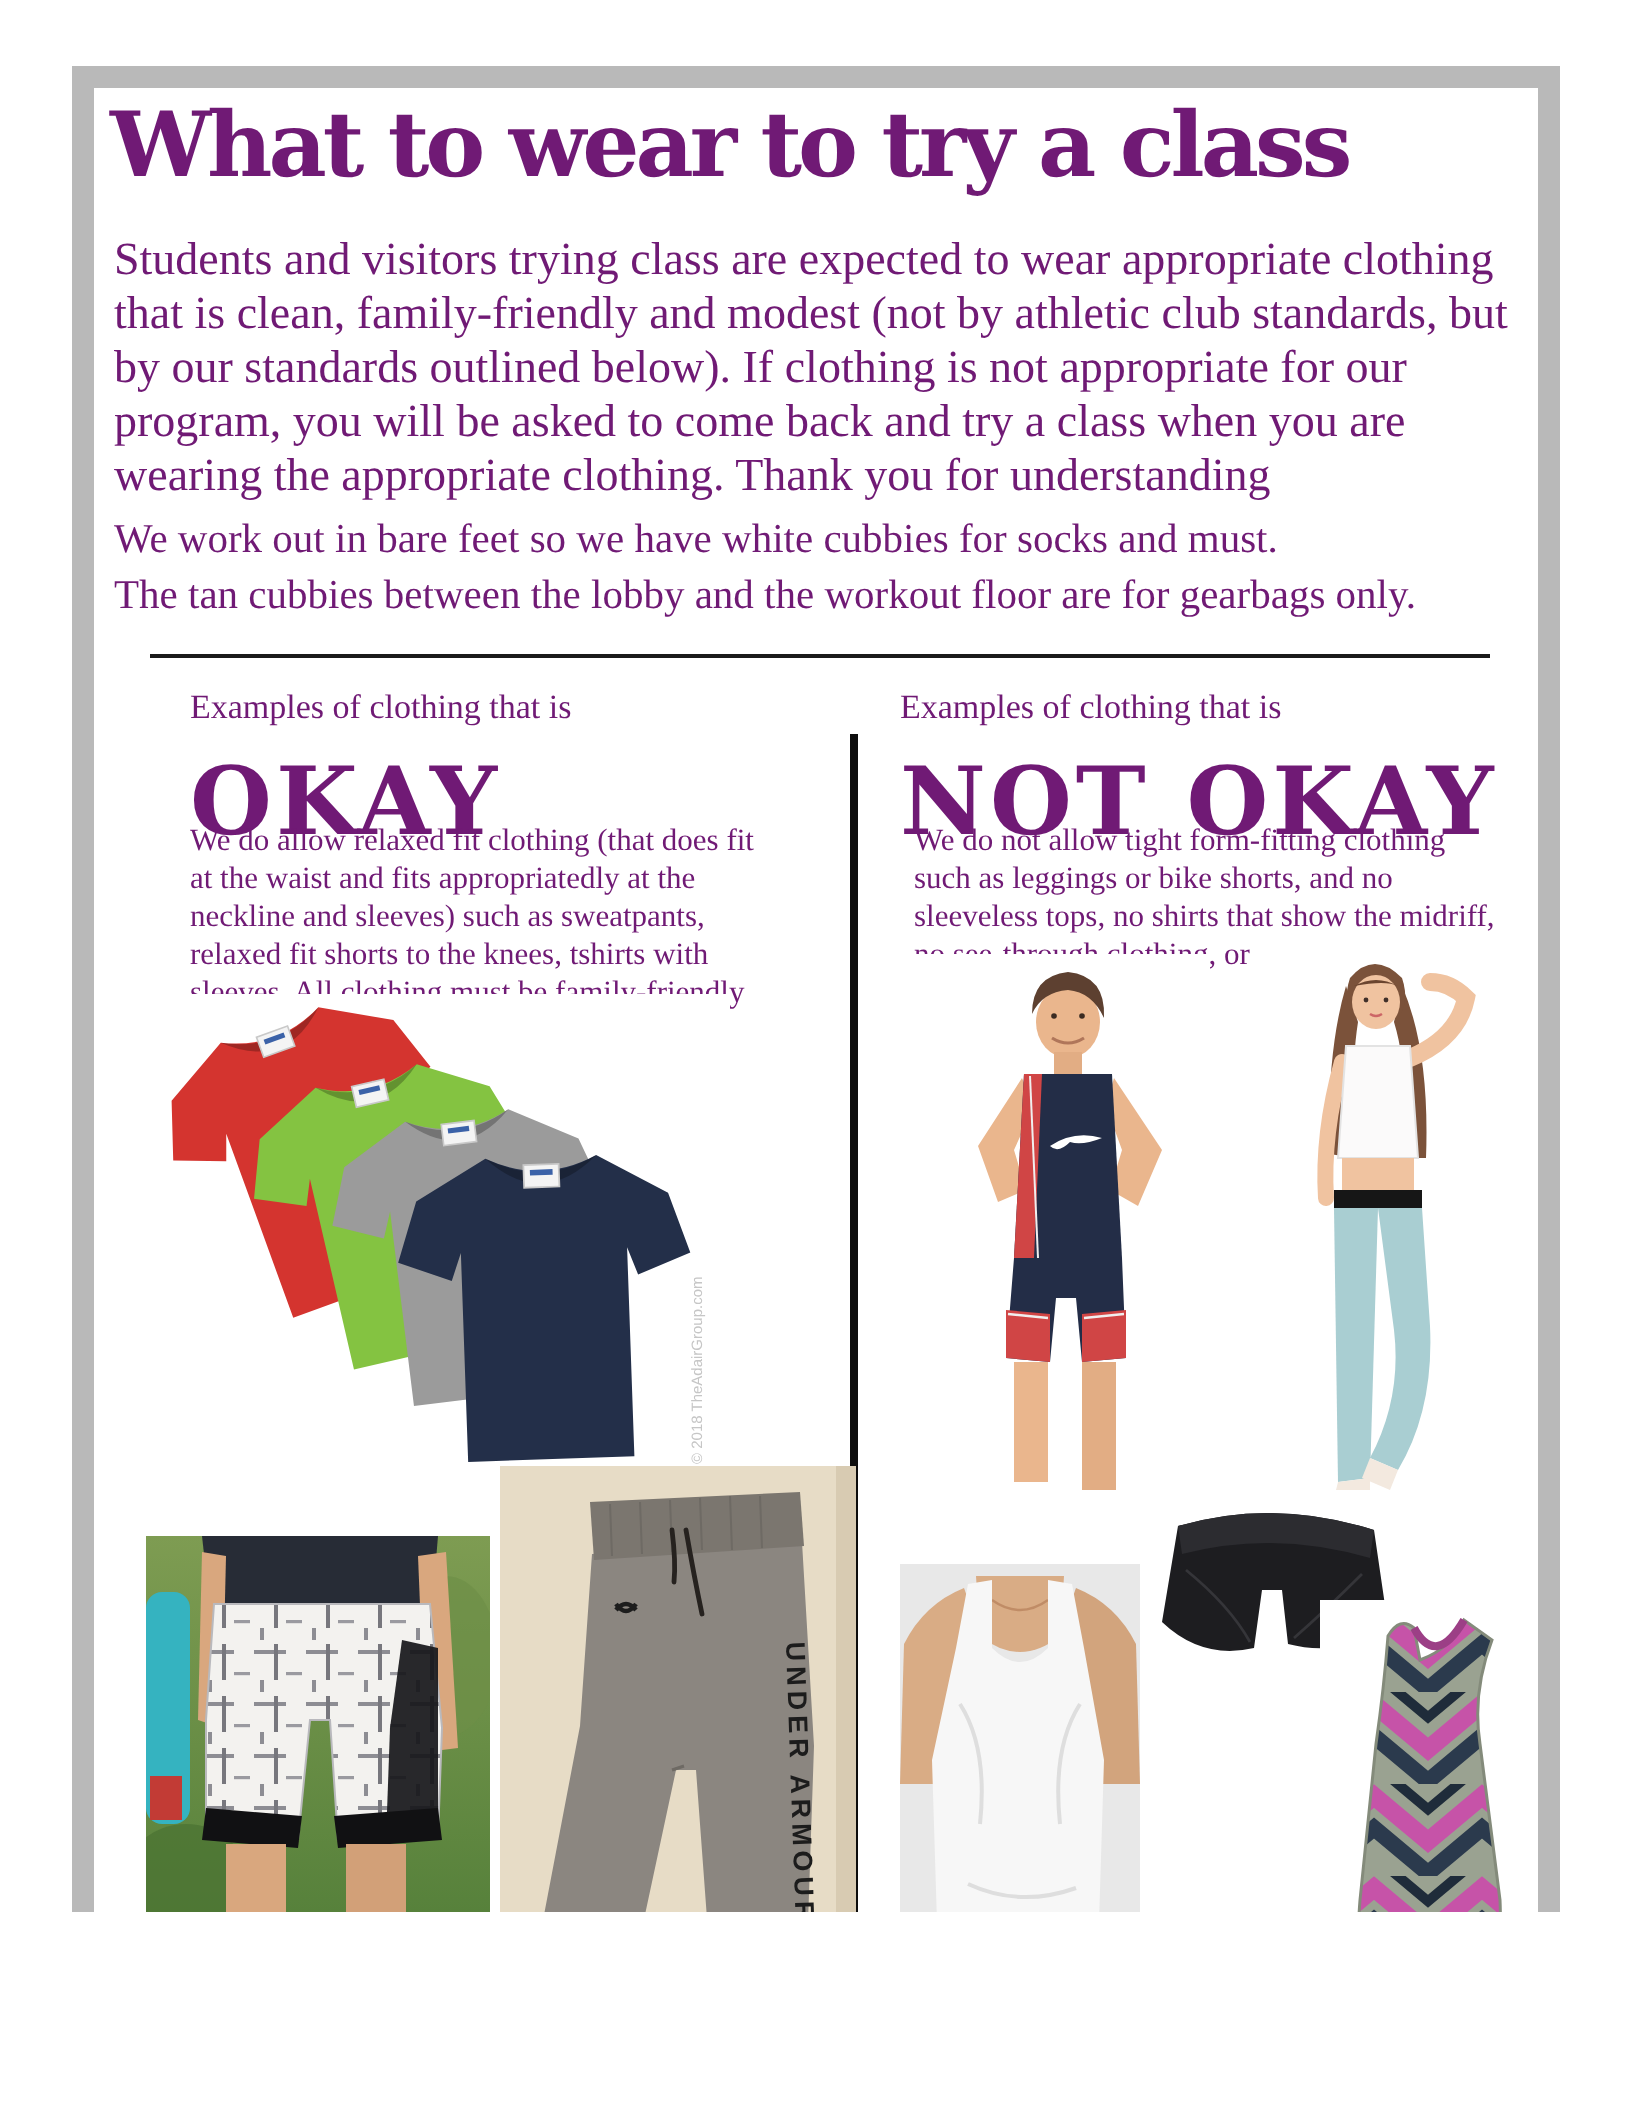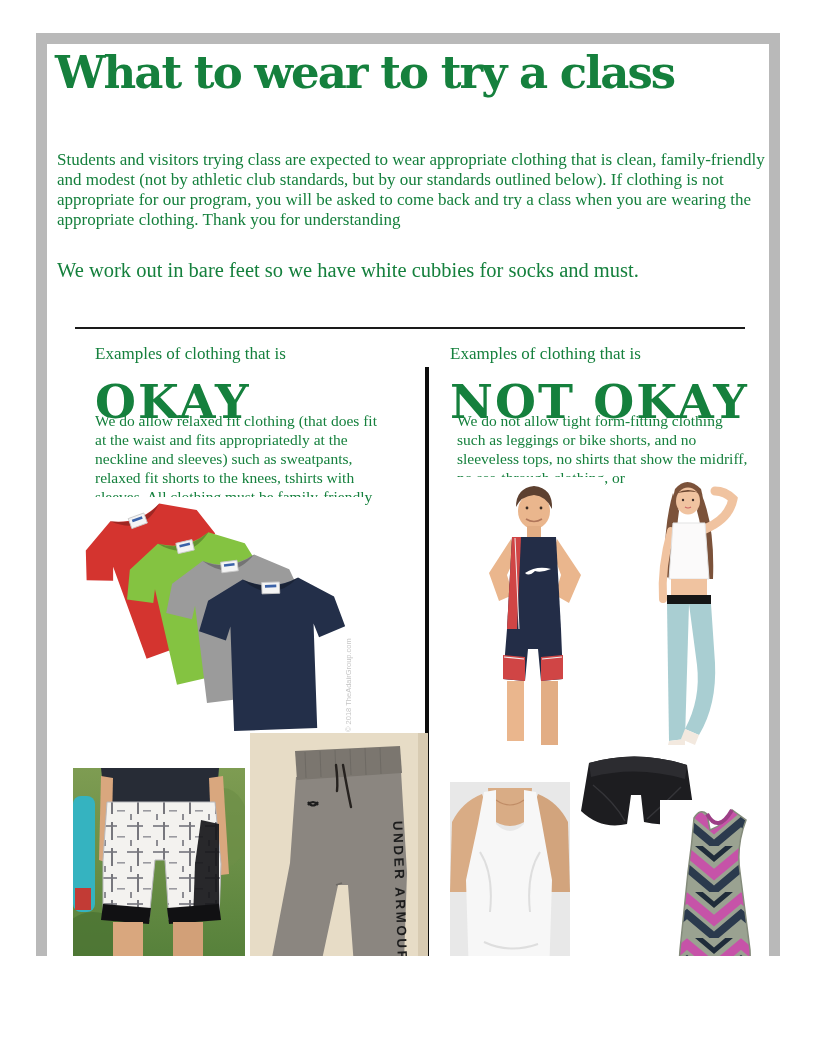--- a/index.html
+++ b/index.html
@@ -1,32 +1,32 @@
 <!DOCTYPE html>
 <html><head>
 <meta charset="utf-8">
 <style>
   * { margin:0; padding:0; box-sizing:border-box; }
   html,body { background:#ffffff; }
   .page {
     position:relative; width:816px; height:956px; background:#ffffff;
-    font-family:"Liberation Serif", serif; color:#15803d; overflow:hidden;
+    font-family:"Liberation Serif", serif; color:#701a75; overflow:hidden;
   }
   .frame {
     position:absolute; left:36px; top:33px; width:744px; height:990px;
     border:11px solid #b9b9b9; background:#ffffff;
   }
   .title {
     position:absolute; left:55px; top:48px; width:712px;
     font-family:"DejaVu Serif", serif; font-weight:bold;
     font-size:45px; letter-spacing:-2px; line-height:1.1; white-space:nowrap;
   }
   .intro {
     position:absolute; left:57px; top:117px; width:708px;
-    font-size:17px; line-height:1.17;margin-top:33px;
+    font-size:23px; line-height:1.17;
   }
   .cubbies {
     position:absolute; left:57px; top:257px; width:708px;
     font-size:20.5px; line-height:1.35;
   }
   .rule {
     position:absolute; left:75px; top:327px; width:670px; height:2px;
     background:#1a1a1a;
   }
   .v-divider {
@@ -54,20 +54,21 @@
 
 <div class="page">
   <div class="frame"></div>
 
   <div class="title">What to wear to try a class</div>
 
   <div class="intro">Students and visitors trying class are expected to wear appropriate clothing that is clean, family-friendly and modest (not by athletic club standards, but by our standards outlined below). If clothing is not appropriate for our program, you will be asked to come back and try a class when you are wearing the appropriate clothing. Thank you for understanding</div>
 
   <div class="cubbies">
     <div>We work out in bare feet so we have white cubbies for socks and must.</div>
+    <div>The tan cubbies between the lobby and the workout floor are for gearbags only.</div>
   </div>
 
   <div class="rule"></div>
   <div class="v-divider"></div>
 
   <div class="col-head left">
     <div class="eyebrow">Examples of clothing that is</div>
     <div class="big-ok">OKAY</div>
   </div>
   <div class="col-desc left">We do allow relaxed fit clothing (that does fit at the waist and fits appropriatedly at the neckline and sleeves) such as sweatpants, relaxed fit shorts to the knees, tshirts with sleeves. All clothing must be family-friendly in terms of design/graphics</div>

